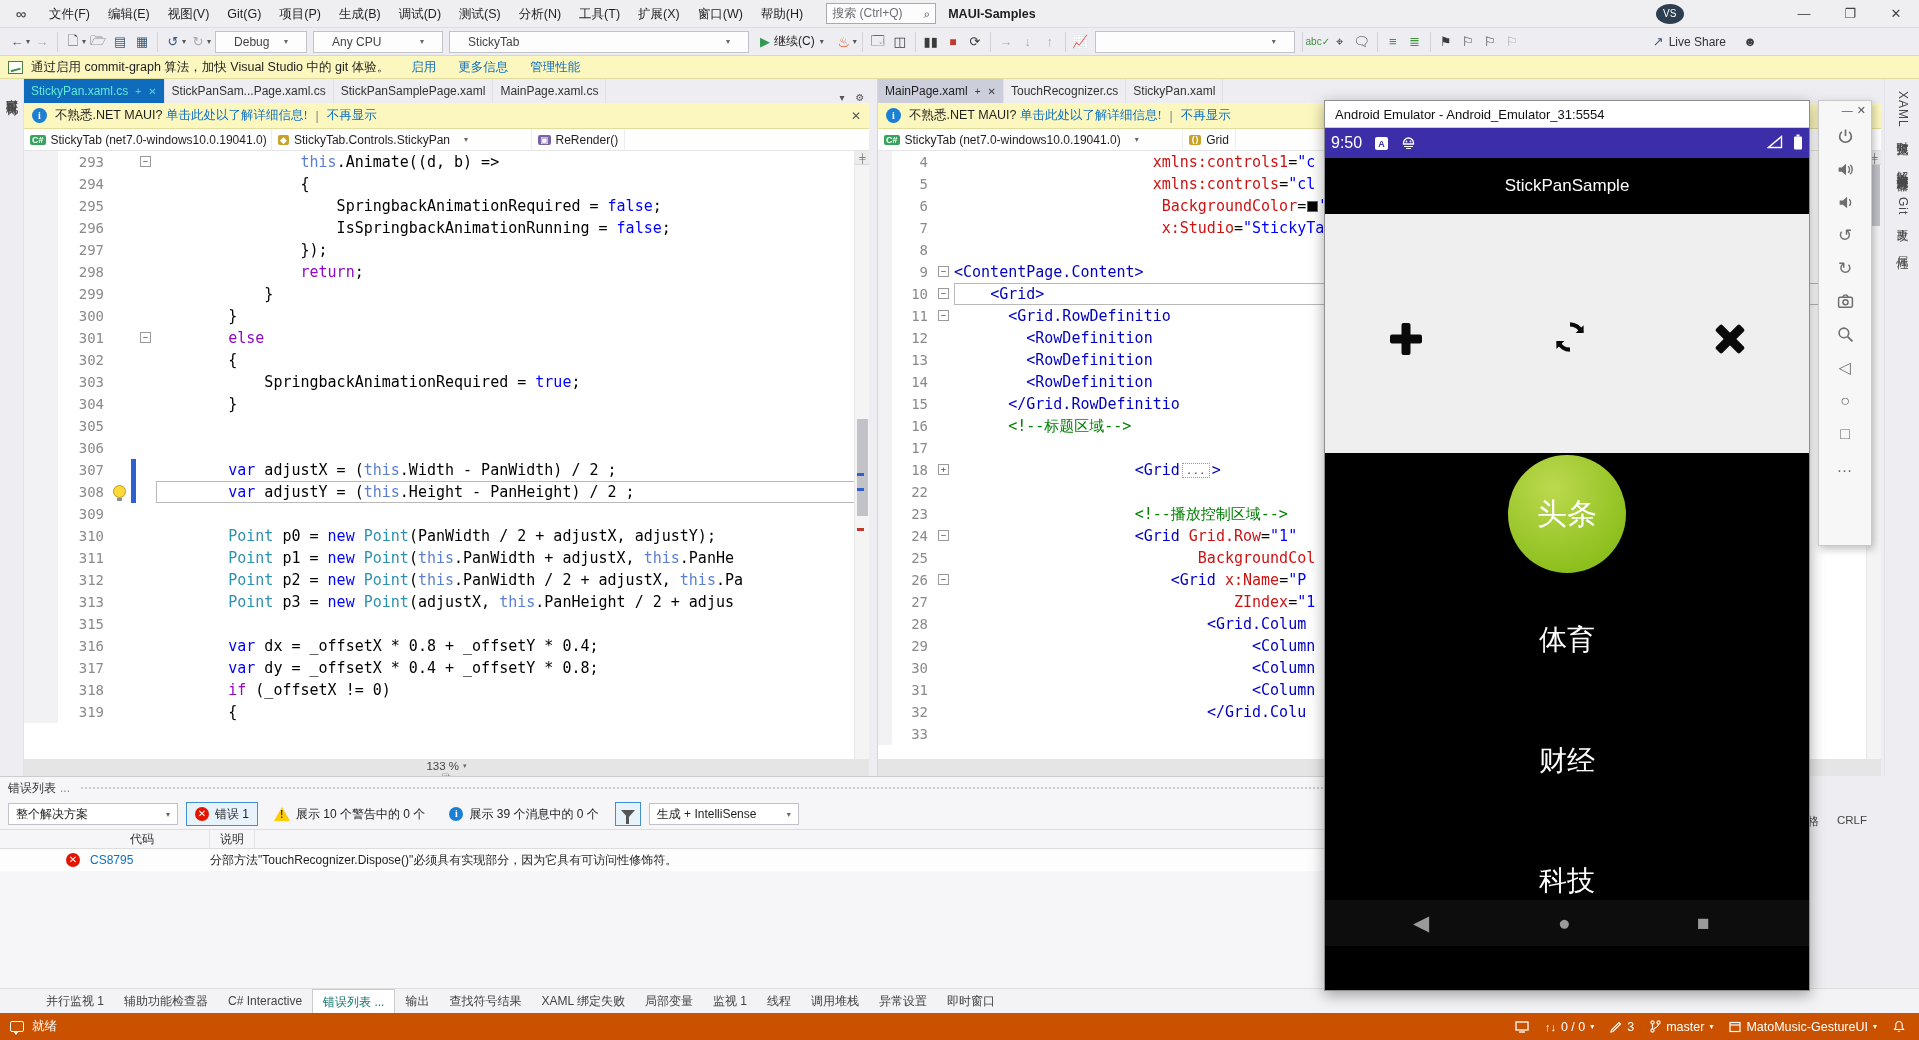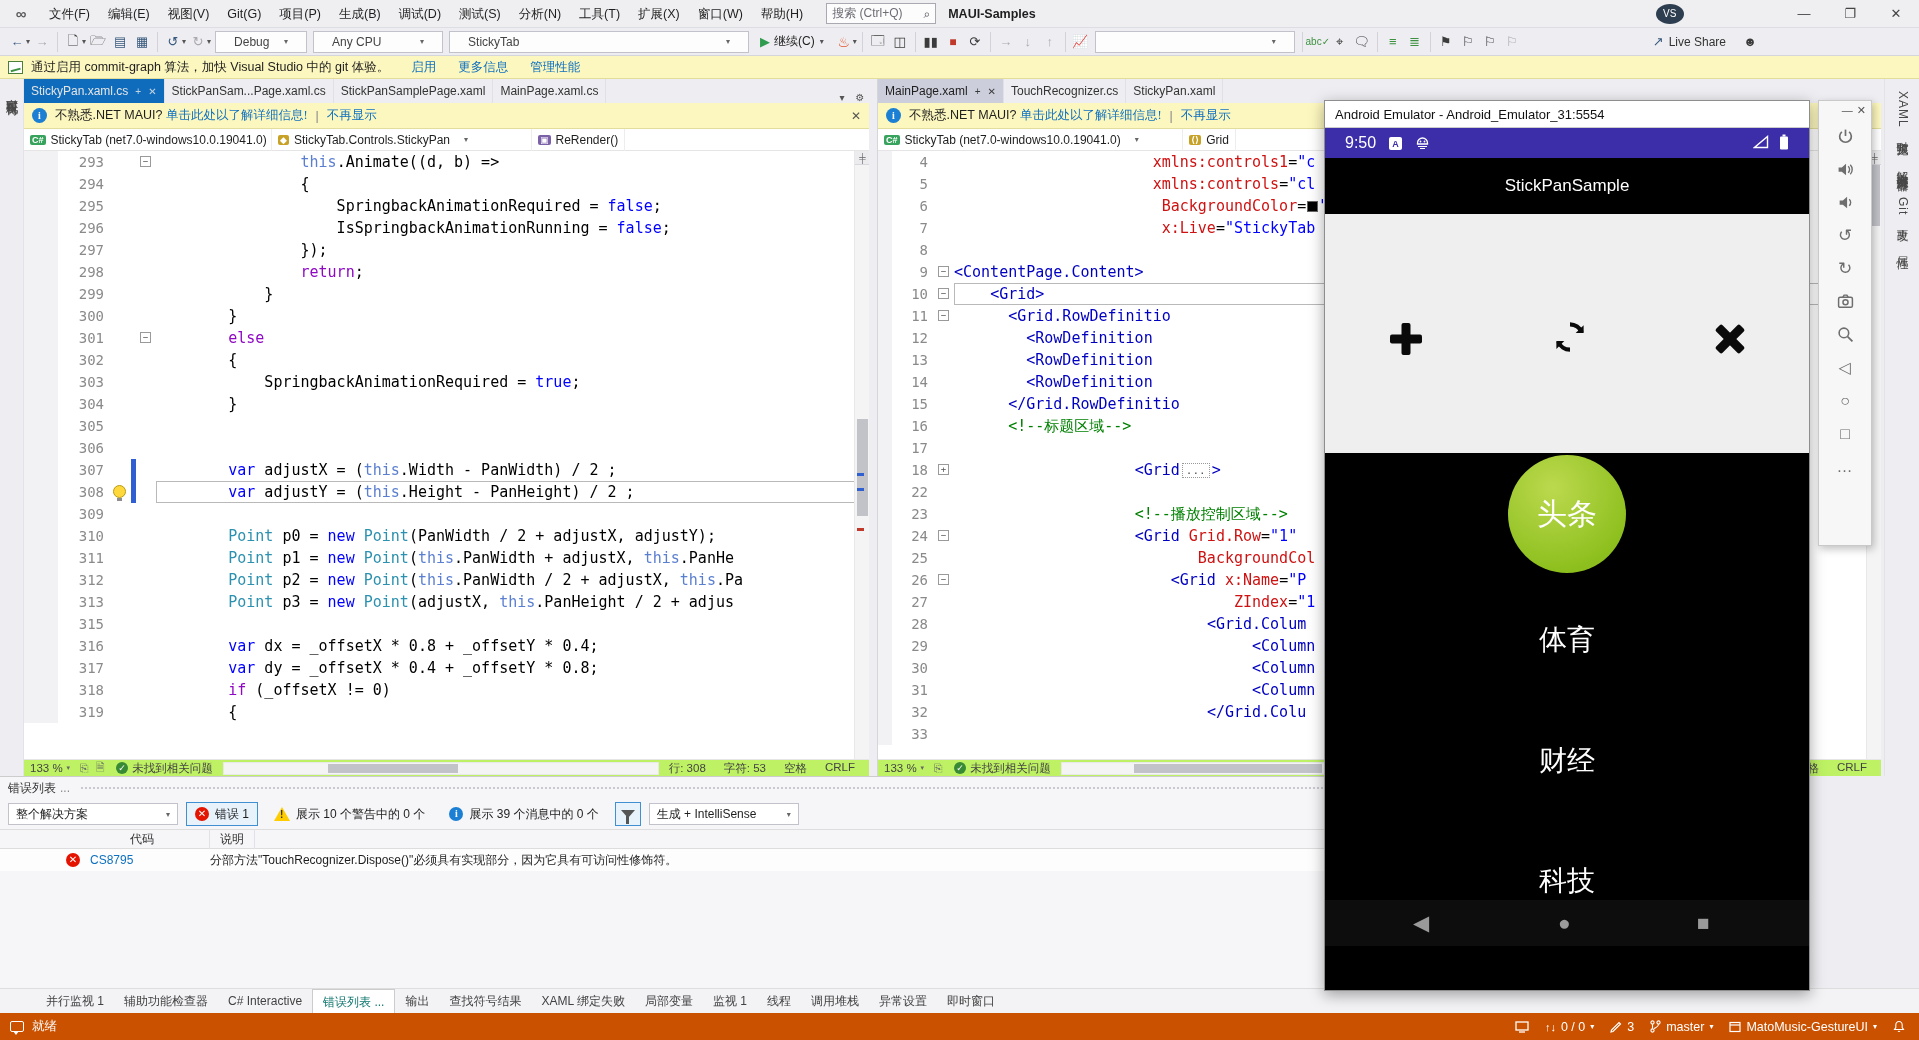--- a/index.html
+++ b/index.html
@@ -49,21 +49,21 @@
   #right-strip .strip-item{margin:12px auto 14px;}
 
   .editor-group{position:absolute;top:0;height:697px;background:#fff;display:flex;flex-direction:column;}
   #group-left{left:24px;width:845px;}
   #group-right{left:877px;width:1004px;border-left:1px solid #D5D5DC;}
   #splitter{position:absolute;left:869px;top:0;width:8px;height:697px;background:#EEEEF2;}
 
   .tabstrip{height:24px;background:#EEEEF2;display:flex;align-items:flex-end;}
   .tab{height:24px;display:flex;align-items:center;padding:0 7px;color:#333;border-right:1px solid #E0E0E6;font-size:12px;white-space:nowrap;}
   .tab .tbx{margin-left:7px;font-size:10px;opacity:.85;}
-  .tab.active-blue{background:#0F6CBD;color:#e5e5e5;justify-content:space-between;}
+  .tab.active-blue{background:#0F6CBD;color:#5eead4;justify-content:space-between;}
   .tab.active-gray{background:#CCCEDB;color:#1E1E1E;}
   .tabstrip .well-ctrl{margin-left:auto;display:flex;}
   .well-ctrl span{width:18px;text-align:center;color:#555;font-size:10px;}
 
   .mauibar{height:26px;background:#FCF7BE;border-bottom:1px solid #E3DD9C;display:flex;align-items:center;padding:0 8px;font-size:12.5px;}
   .mauibar .info-ico{width:15px;height:15px;border-radius:50%;background:#1B7FD4;color:#fff;font-size:10px;font-weight:bold;display:flex;align-items:center;justify-content:center;margin-right:8px;font-family:"Liberation Serif",serif;}
   .mauibar a{color:#0E70C0;text-decoration:none;font-family:Liberation Serif, serif;}
   .mauibar .sep{margin:0 8px;color:#888;}
   .mauibar .close{margin-left:auto;color:#555;font-size:12px;}
 
@@ -101,33 +101,33 @@
   .tk-val{color:#0000FF;}
   .tk-cmt{color:#008000;}
   .tk-swatch{display:inline-block;width:11px;height:11px;background:#000;border:1px solid #666;vertical-align:middle;margin:0 1px;}
   .tk-foldbox{display:inline-block;border:1px dotted #999;color:#555;font-size:11px;line-height:13px;padding:0 3px;margin:0 2px;vertical-align:middle;}
 
   .vscroll{position:absolute;right:0;top:0;bottom:0;width:15px;background:#F4F4F5;border-left:1px solid #E8E8E8;}
   .vscroll .split{position:absolute;top:0;left:0;width:15px;height:14px;background:#ECECEF;border-bottom:1px solid #D8D8DC;text-align:center;font-size:9px;color:#666;line-height:14px;}
   .vscroll .thumb{position:absolute;left:2px;width:11px;background:#C2C3C9;}
   .vscroll .mark{position:absolute;left:2px;width:7px;height:3px;}
 
-  .editor-bottom{height:17px;background:#bef264;border-top:1px solid #E5E5E5;display:flex;align-items:center;font-size:11.5px;color:#444;}
+  .editor-bottom{height:17px;background:#e5e5e5;border-top:1px solid #E5E5E5;display:flex;align-items:center;font-size:11.5px;color:#444;flex-direction:column;}
   .zoom-box{padding:0 6px;display:flex;align-items:center;}
   .zoom-box .car{font-size:7px;margin-left:4px;color:#666;}
   .eb-ico{width:16px;text-align:center;color:#666;font-size:11px;}
   .ok-dot{width:12px;height:12px;border-radius:50%;background:#388A34;color:#fff;font-size:9px;line-height:12px;text-align:center;margin:0 4px 0 8px;}
   .hscroll{flex:1;height:13px;margin:0 10px;background:#F4F4F5;position:relative;border:1px solid #E8E8E8;}
   .hscroll .thumb{position:absolute;top:1px;height:9px;background:#C2C3C9;}
   .eb-right{display:flex;gap:18px;padding-right:14px;margin-left:auto;white-space:nowrap;}
 
   
   #emulator{position:absolute;left:1324px;top:100px;width:486px;height:891px;background:#000;border:1px solid #8E8E8E;box-shadow:0 4px 14px rgba(0,0,0,.35);}
   #emu-titlebar{height:27px;background:#FFF;display:flex;align-items:center;padding-left:10px;font-size:13px;color:#111;border-bottom:1px solid #CCC;}
-  #emu-status{height:30px;background:#3C2DA9;display:flex;align-items:center;color:#fff;padding:0 20px;}
+  #emu-status{height:30px;background:#3C2DA9;display:flex;align-items:center;color:#fff;padding:0 6px;}
   #emu-status .time{font-size:16px;}
   .stat-ico{margin-left:12px;display:flex;align-items:center;}
   #emu-status .right{margin-left:auto;display:flex;align-items:center;gap:10px;}
   #emu-appbar{height:56px;background:#000;display:flex;align-items:center;justify-content:center;color:#fff;font-size:17px;}
   #emu-content{height:239px;background:#EFEFEF;position:relative;}
   .app-tool{position:absolute;top:108px;color:#000;}
   .plus-icon,.x-icon{position:relative;width:34px;height:34px;display:block;}
   .plus-icon::before,.plus-icon::after,.x-icon::before,.x-icon::after{content:"";position:absolute;left:50%;top:50%;background:#0A0A0A;border-radius:2px;}
   .plus-icon::before{width:32px;height:9px;transform:translate(-50%,-50%);}
   .plus-icon::after{width:9px;height:32px;transform:translate(-50%,-50%);}
@@ -442,21 +442,21 @@
       <div class="crumb">
         <span class="bc-ico gold">⟨⟩</span>
         <span>Grid</span>
       </div>
     </div>
     <div class="code-area">
       <div>
           <div class="code-line"><div class="cl-margin"></div><div class="cl-num">4</div><div class="cl-fold"></div><div class="codepre"><span class="tk-p">                      </span><span class="tk-attr">xmlns:controls1</span><span class="tk-p">=</span><span class="tk-val">"c</span></div></div>
           <div class="code-line"><div class="cl-margin"></div><div class="cl-num">5</div><div class="cl-fold"></div><div class="codepre"><span class="tk-p">                      </span><span class="tk-attr">xmlns:controls</span><span class="tk-p">=</span><span class="tk-val">"cl</span></div></div>
           <div class="code-line"><div class="cl-margin"></div><div class="cl-num">6</div><div class="cl-fold"></div><div class="codepre"><span class="tk-p">                       </span><span class="tk-attr">BackgroundColor</span><span class="tk-p">=</span><span class="tk-swatch"></span><span class="tk-val">"</span></div></div>
-          <div class="code-line"><div class="cl-margin"></div><div class="cl-num">7</div><div class="cl-fold"></div><div class="codepre"><span class="tk-p">                       </span><span class="tk-attr">x:Live</span><span class="tk-p">=</span><span class="tk-val">"StickyTab</span></div></div>
+          <div class="code-line"><div class="cl-margin"></div><div class="cl-num">7</div><div class="cl-fold"></div><div class="codepre"><span class="tk-p">                       </span><span class="tk-attr">x:Studio</span><span class="tk-p">=</span><span class="tk-val">"StickyTab</span></div></div>
           <div class="code-line"><div class="cl-margin"></div><div class="cl-num">8</div><div class="cl-fold"></div><div class="codepre"></div></div>
           <div class="code-line"><div class="cl-margin"></div><div class="cl-num">9</div><div class="cl-fold"><span class="foldglyph">−</span></div><div class="codepre"><span class="tk-tag">&lt;ContentPage.Content&gt;</span></div></div>
           <div class="code-line cur"><div class="cl-margin"></div><div class="cl-num">10</div><div class="cl-fold"><span class="foldglyph">−</span></div><div class="codepre"><span class="tk-p">    </span><span class="tk-tag">&lt;Grid&gt;</span></div></div>
           <div class="code-line"><div class="cl-margin"></div><div class="cl-num">11</div><div class="cl-fold"><span class="foldglyph">−</span></div><div class="codepre"><span class="tk-p">      </span><span class="tk-tag">&lt;Grid.RowDefinitio</span></div></div>
           <div class="code-line"><div class="cl-margin"></div><div class="cl-num">12</div><div class="cl-fold"></div><div class="codepre"><span class="tk-p">        </span><span class="tk-tag">&lt;RowDefinition</span></div></div>
           <div class="code-line"><div class="cl-margin"></div><div class="cl-num">13</div><div class="cl-fold"></div><div class="codepre"><span class="tk-p">        </span><span class="tk-tag">&lt;RowDefinition</span></div></div>
           <div class="code-line"><div class="cl-margin"></div><div class="cl-num">14</div><div class="cl-fold"></div><div class="codepre"><span class="tk-p">        </span><span class="tk-tag">&lt;RowDefinition</span></div></div>
           <div class="code-line"><div class="cl-margin"></div><div class="cl-num">15</div><div class="cl-fold"></div><div class="codepre"><span class="tk-p">      </span><span class="tk-tag">&lt;/Grid.RowDefinitio</span></div></div>
           <div class="code-line"><div class="cl-margin"></div><div class="cl-num">16</div><div class="cl-fold"></div><div class="codepre"><span class="tk-p">      </span><span class="tk-cmt">&lt;!--标题区域--&gt;</span></div></div>
           <div class="code-line"><div class="cl-margin"></div><div class="cl-num">17</div><div class="cl-fold"></div><div class="codepre"></div></div>

